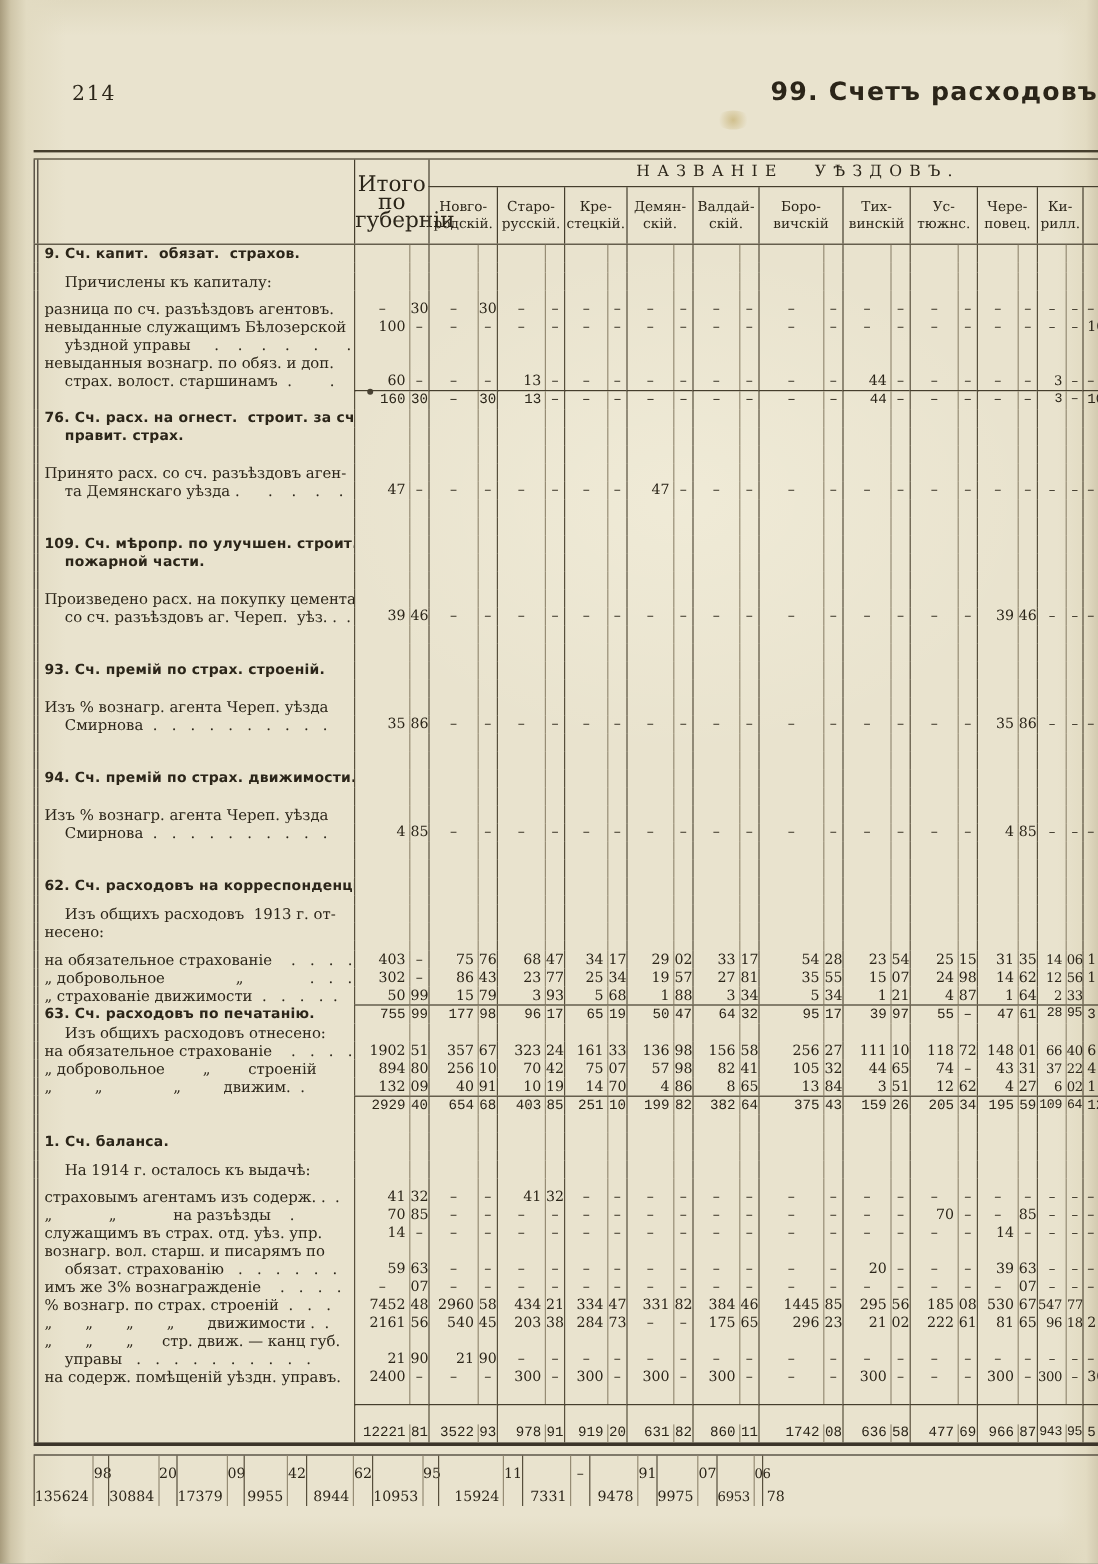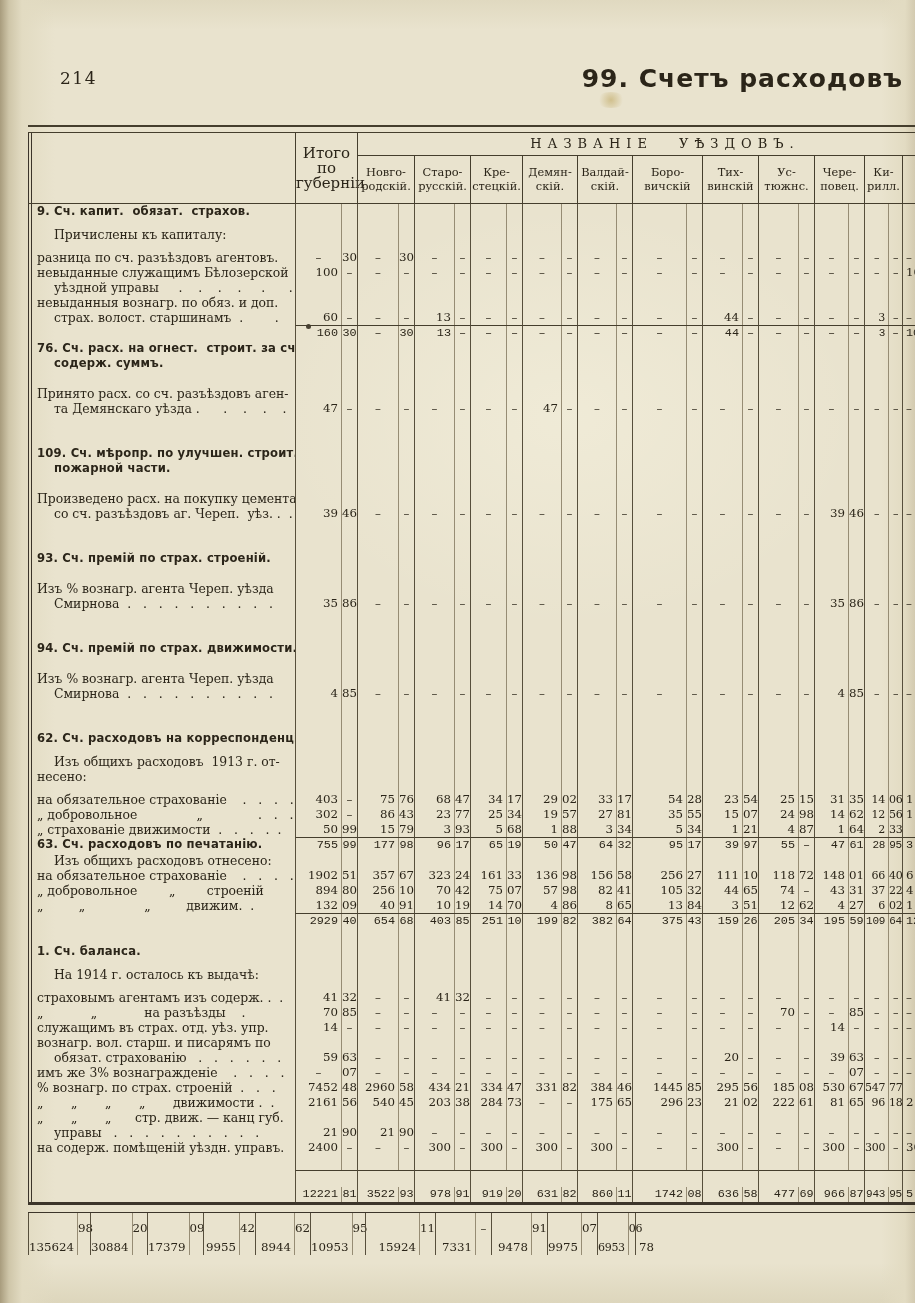--- a/index.html
+++ b/index.html
@@ -12,32 +12,32 @@
       linear-gradient(90deg,#a89c7d 0px,#cfc6a9 9px,#e2dbc2 22px,rgba(233,227,206,0) 55px),
       linear-gradient(270deg,#d3cab0 0px,#e2dbc2 10px,rgba(233,227,206,0) 34px),
       linear-gradient(0deg,#ddd6bc 0px,rgba(233,227,206,0) 40px),
       linear-gradient(180deg,#e0d9c0 0px,rgba(233,227,206,0) 30px),
       #e9e3ce;
   }
   .stain{position:absolute;left:596px;top:92px;width:30px;height:16px;border-radius:50%;
     background:radial-gradient(circle,rgba(168,134,36,.38),rgba(168,134,36,0) 70%);}
   .inkdot{position:absolute;left:306px;top:324px;width:5px;height:5px;border-radius:50%;background:rgba(45,38,25,.85);}
   .pagenum{position:absolute;left:60px;top:68px;font-size:17px;letter-spacing:1.5px;}
-  .doctitle{position:absolute;right:12px;top:64px;font-family:"DejaVu Sans","Liberation Sans",sans-serif;
-    font-weight:bold;font-size:25px;letter-spacing:1px;}
+  .doctitle{position:absolute;right:0;top:64px;font-family:"DejaVu Sans","Liberation Sans",sans-serif;
+    font-weight:bold;font-size:21px;letter-spacing:1px;}
 
   
   .table{position:absolute;left:28px;top:125px;width:944px;}
   .ttop{height:5px;border-top:2px solid #453e2d;border-bottom:1px solid #453e2d;}
   .thead{display:flex;border-bottom:1px solid #453e2d;height:70px;}
   .lcell{width:267px;box-sizing:border-box;border-left:4px double #3b342a;padding-left:5px;
     font-size:12.4px;line-height:15px;white-space:pre;overflow:hidden;}
   .thead .lcell{padding:0;}
   .itogo{width:62px;box-sizing:border-box;border-left:1px solid #453e2d;display:flex;flex-direction:column;
-    justify-content:center;text-align:center;font-size:15px;line-height:15px;}
+    justify-content:center;text-align:center;font-size:18px;line-height:15px;}
   .uzwrap{flex:1;display:flex;flex-direction:column;}
   .uzgroup{height:23px;line-height:22px;box-sizing:border-box;text-align:center;font-size:13px;
     letter-spacing:6px;word-spacing:16px;border-left:1px solid #453e2d;border-bottom:1px solid #453e2d;white-space:nowrap;overflow:hidden;}
   .uzcols{display:flex;flex:1;}
   .uzcol{box-sizing:border-box;border-left:1px solid #453e2d;display:flex;flex-direction:column;
     justify-content:center;text-align:center;font-size:11.4px;line-height:13.5px;}
 
   #tbody{display:block;}
   .trow{display:flex;min-height:15px;align-items:stretch;}
   .trow.gap{min-height:8px;}
@@ -683,21 +683,21 @@
           </div>
           <div class="vcell w10">
             <span class="rub"></span>
             <span class="kop"></span>
           </div>
           <div class="vcell w11">
             <span class="cut"></span>
           </div>
         </div>
         <div class="trow sec i1">
-          <div class="lcell">содерж. суммъ.</div>
+          <div class="lcell">правит. страх.</div>
           <div class="vcell w0">
             <span class="rub"></span>
             <span class="kop"></span>
           </div>
           <div class="vcell w1">
             <span class="rub"></span>
             <span class="kop"></span>
           </div>
           <div class="vcell w2">
             <span class="rub"></span>

